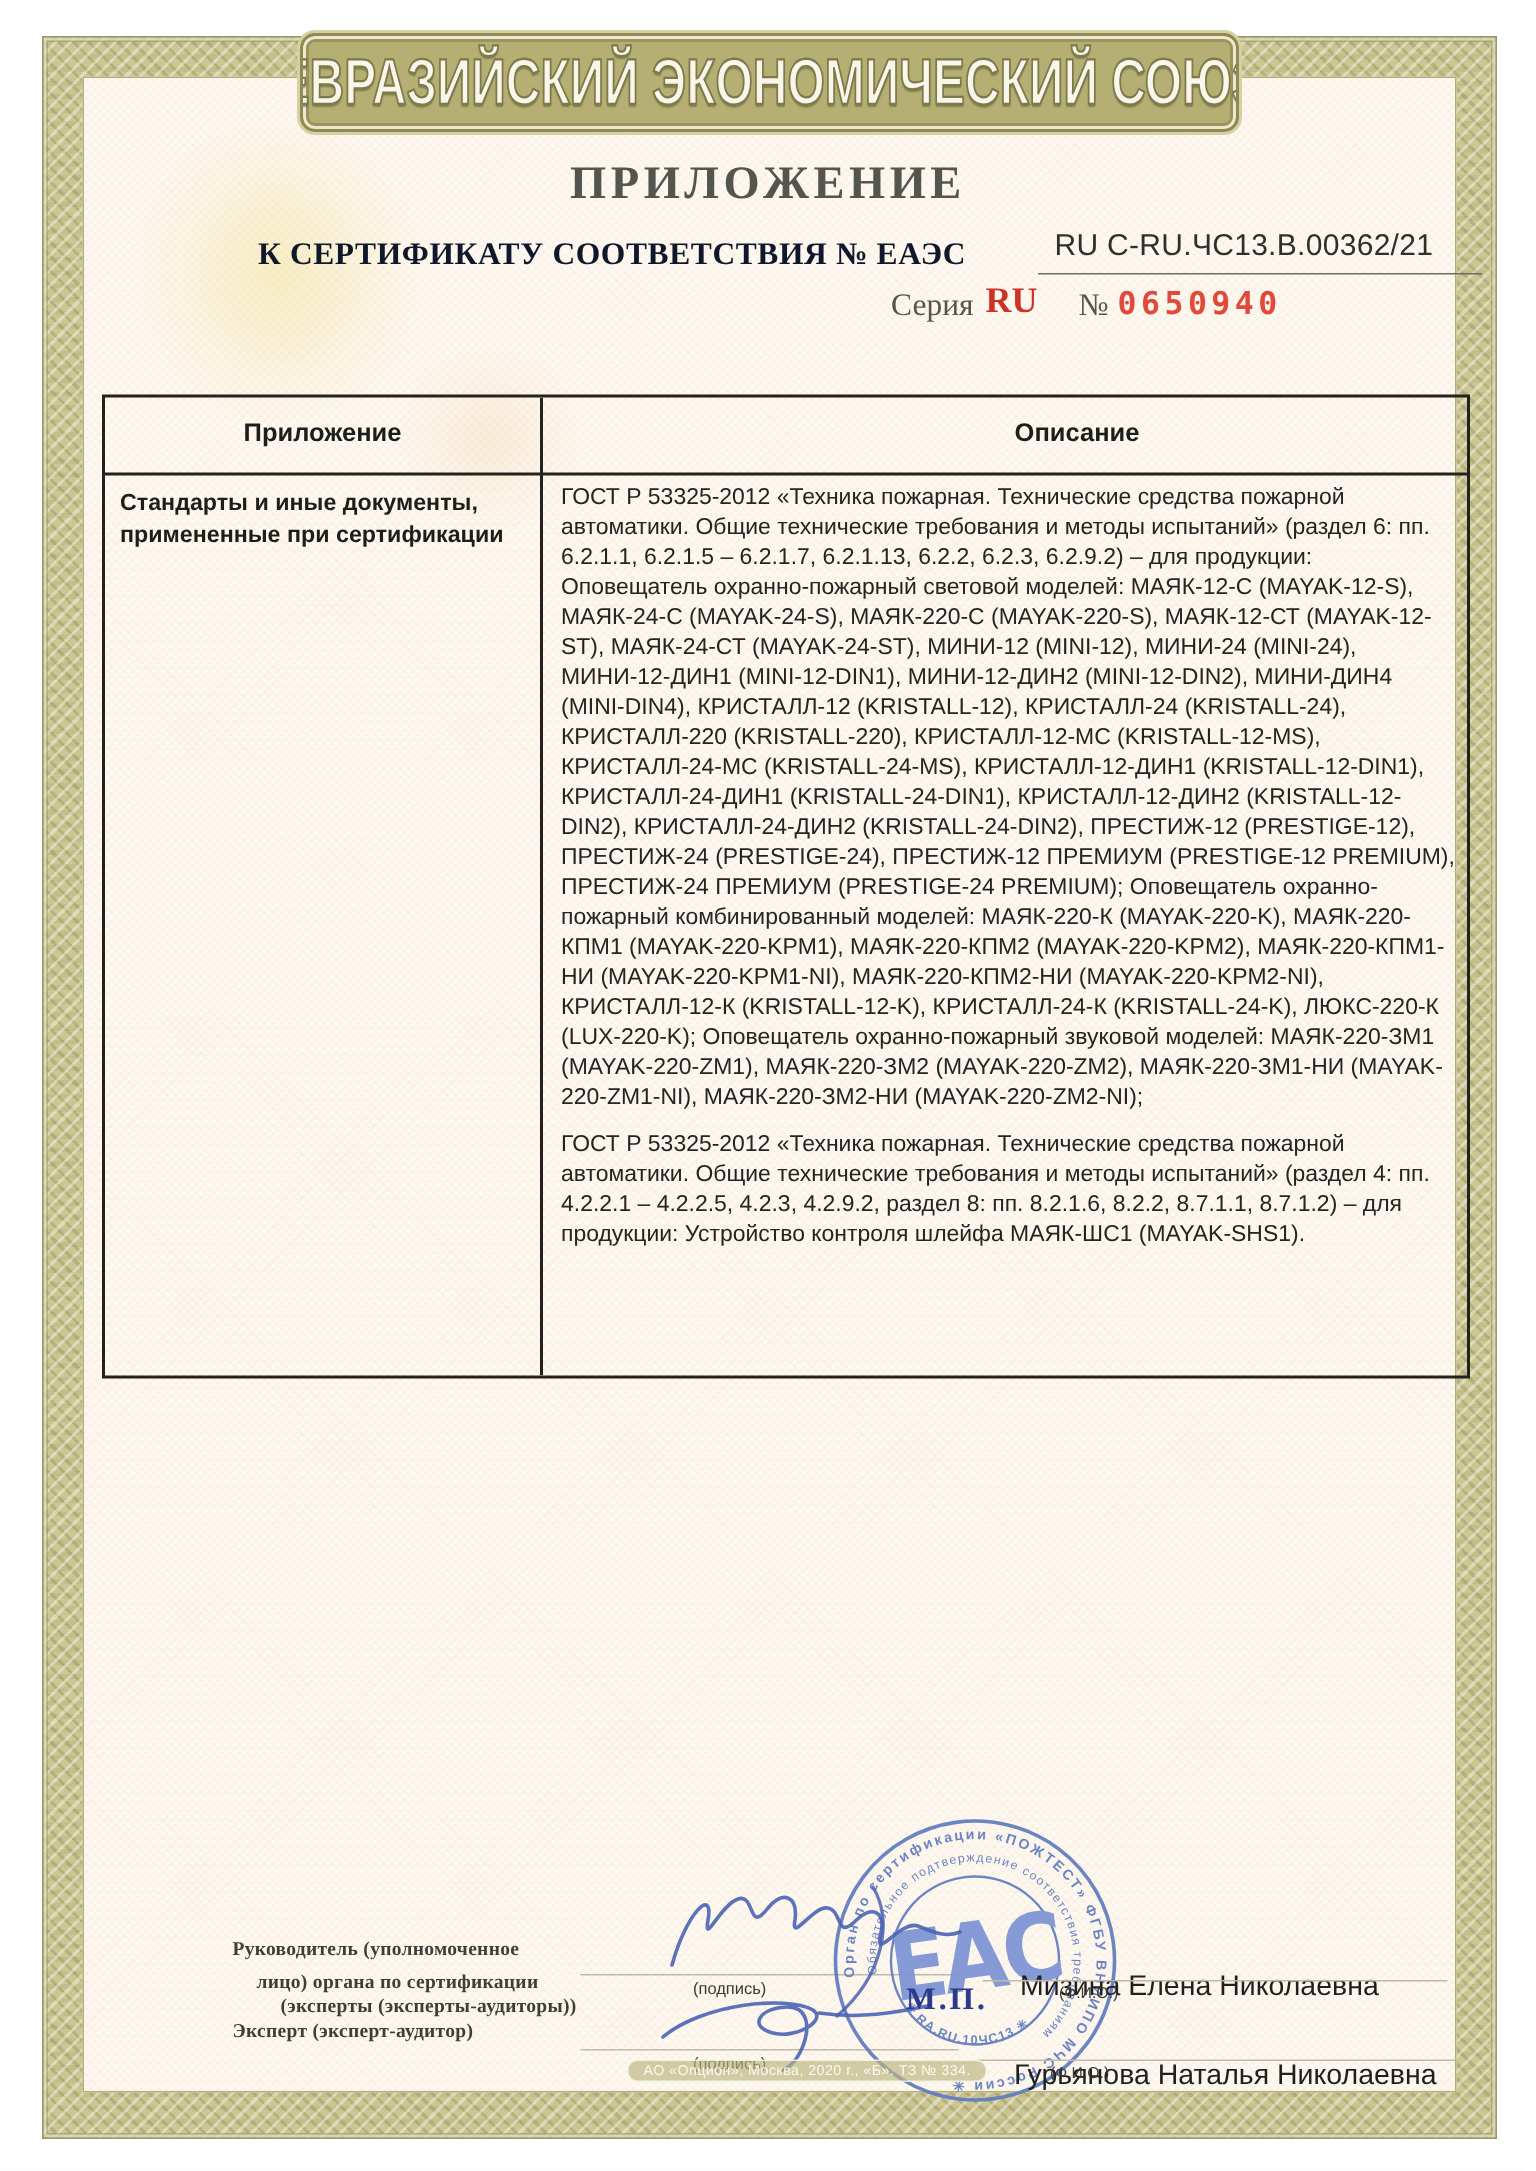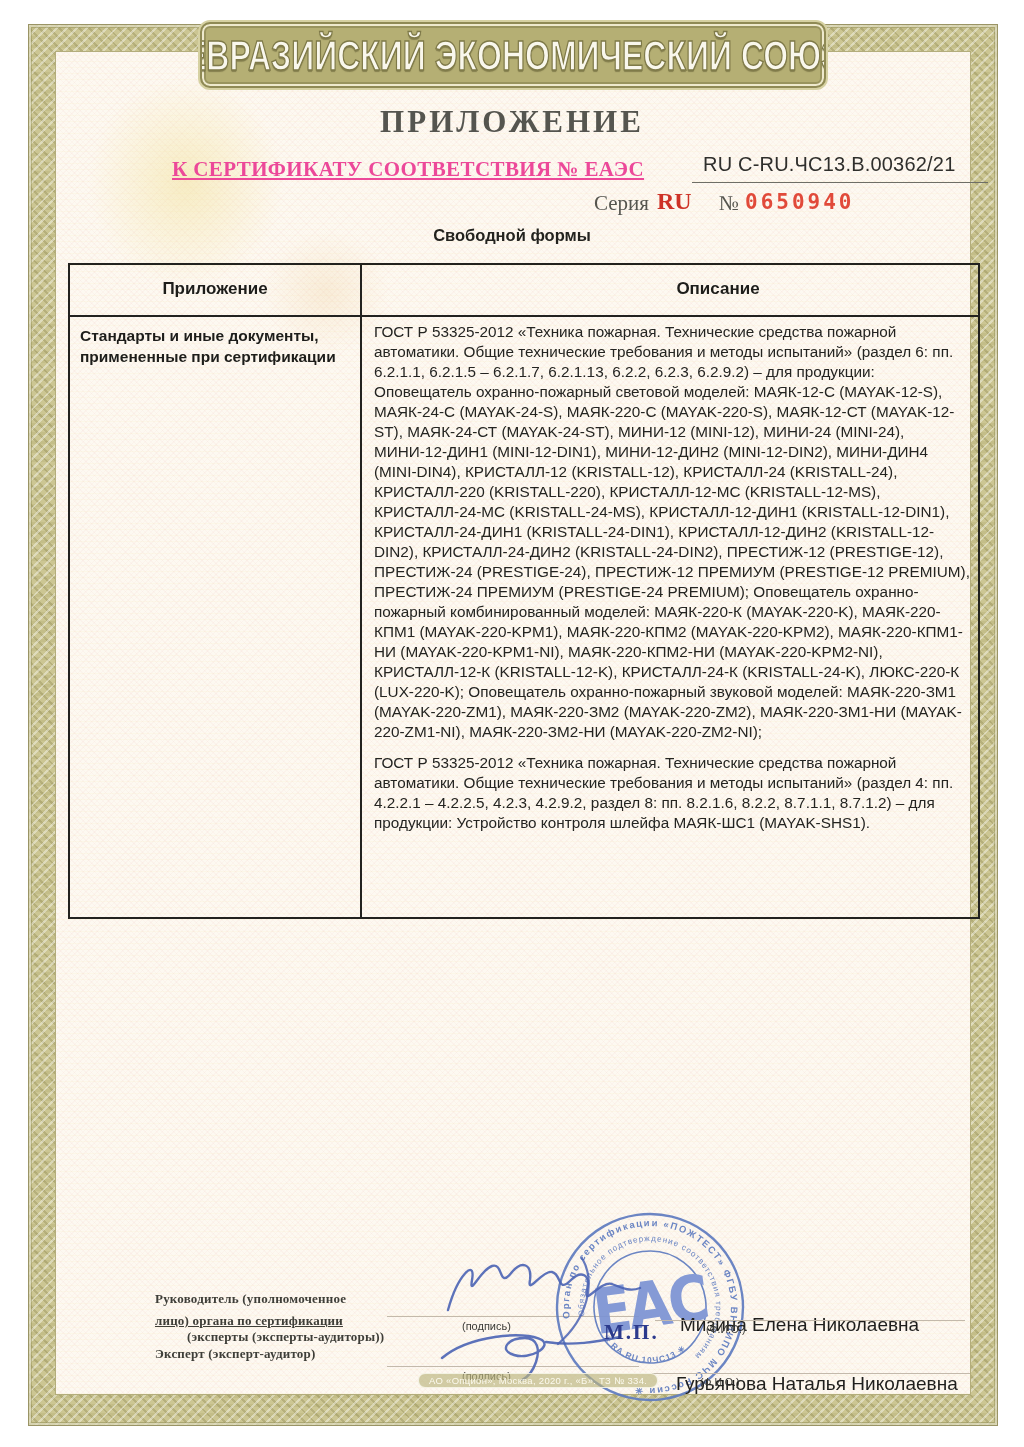--- a/index.html
+++ b/index.html
@@ -35,21 +35,21 @@
     color:#f9f7ec;-webkit-text-stroke:1.4px #7e7948;
     text-shadow:0 2px 1px rgba(95,90,50,.55);
     transform:scale(.80,1.08);letter-spacing:0px;}
 
   
   .title{position:absolute;left:0;right:0;top:104px;text-align:center;
     font-family:"Liberation Serif", serif;font-weight:bold;font-size:31px;
     letter-spacing:3px;color:#55554f;}
   .subtitle{position:absolute;left:172px;top:157px;
     font-family:"Liberation Serif", serif;font-weight:bold;font-size:21px;
-    color:#ec4899;letter-spacing:.4px;text-decoration:underline;}
+    color:#0f172a;letter-spacing:.4px;}
   .cert-number{position:absolute;left:703px;top:153px;font-size:20px;color:#2f2f2c;
     letter-spacing:.2px;}
   .cert-underline{position:absolute;left:692px;top:182px;width:296px;height:0;
     border-bottom:1.5px solid #6e6e66;}
   .series-label{position:absolute;left:594px;top:191px;
     font-family:"Liberation Serif", serif;font-size:21px;color:#55554f;}
   .series-value{position:absolute;left:657px;top:188px;
     font-family:"Liberation Serif", serif;font-weight:bold;font-size:24px;color:#ce3227;}
   .number-sign{position:absolute;left:719px;top:191px;
     font-family:"Liberation Serif", serif;font-size:21px;color:#55554f;}
@@ -106,36 +106,35 @@
   </div>
 
   <div class="title">ПРИЛОЖЕНИЕ</div>
   <div class="subtitle">К СЕРТИФИКАТУ СООТВЕТСТВИЯ № ЕАЭС</div>
   <div class="cert-number">RU C-RU.ЧС13.В.00362/21</div>
   <div class="cert-underline"></div>
   <div class="series-label">Серия</div>
   <div class="series-value">RU</div>
   <div class="number-sign">№</div>
   <div class="blank-number">0650940</div>
-  <div class="form-note">Свободной формы</div>
 
   <div id="apx-table">
     <div class="vdiv"></div>
     <div class="hdiv"></div>
     <div class="th-left">Приложение</div>
     <div class="th-right">Описание</div>
     <div class="row-label">Стандарты и иные документы, примененные при сертификации</div>
     <div class="desc-cell">
       <p>ГОСТ Р 53325-2012 «Техника пожарная. Технические средства пожарной автоматики. Общие технические требования и методы испытаний» (раздел 6: пп. 6.2.1.1, 6.2.1.5 – 6.2.1.7, 6.2.1.13, 6.2.2, 6.2.3, 6.2.9.2) – для продукции: Оповещатель охранно-пожарный световой моделей: МАЯК-12-С (MAYAK-12-S), МАЯК-24-С (MAYAK-24-S), МАЯК-220-С (MAYAK-220-S), МАЯК-12-СТ (MAYAK-12-ST), МАЯК-24-СТ (MAYAK-24-ST), МИНИ-12 (MINI-12), МИНИ-24 (MINI-24), МИНИ-12-ДИН1 (MINI-12-DIN1), МИНИ-12-ДИН2 (MINI-12-DIN2), МИНИ-ДИН4 (MINI-DIN4), КРИСТАЛЛ-12 (KRISTALL-12), КРИСТАЛЛ-24 (KRISTALL-24), КРИСТАЛЛ-220 (KRISTALL-220), КРИСТАЛЛ-12-МС (KRISTALL-12-MS), КРИСТАЛЛ-24-МС (KRISTALL-24-MS), КРИСТАЛЛ-12-ДИН1 (KRISTALL-12-DIN1), КРИСТАЛЛ-24-ДИН1 (KRISTALL-24-DIN1), КРИСТАЛЛ-12-ДИН2 (KRISTALL-12-DIN2), КРИСТАЛЛ-24-ДИН2 (KRISTALL-24-DIN2), ПРЕСТИЖ-12 (PRESTIGE-12), ПРЕСТИЖ-24 (PRESTIGE-24), ПРЕСТИЖ-12 ПРЕМИУМ (PRESTIGE-12 PREMIUM), ПРЕСТИЖ-24 ПРЕМИУМ (PRESTIGE-24 PREMIUM); Оповещатель охранно-пожарный комбинированный моделей: МАЯК-220-К (MAYAK-220-K), МАЯК-220-КПМ1 (MAYAK-220-KPM1), МАЯК-220-КПМ2 (MAYAK-220-KPM2), МАЯК-220-КПМ1-НИ (MAYAK-220-KPM1-NI), МАЯК-220-КПМ2-НИ (MAYAK-220-KPM2-NI), КРИСТАЛЛ-12-К (KRISTALL-12-K), КРИСТАЛЛ-24-К (KRISTALL-24-K), ЛЮКС-220-К (LUX-220-K); Оповещатель охранно-пожарный звуковой моделей: МАЯК-220-ЗМ1 (MAYAK-220-ZM1), МАЯК-220-ЗМ2 (MAYAK-220-ZM2), МАЯК-220-ЗМ1-НИ (MAYAK-220-ZM1-NI), МАЯК-220-ЗМ2-НИ (MAYAK-220-ZM2-NI);</p>
       <p>ГОСТ Р 53325-2012 «Техника пожарная. Технические средства пожарной автоматики. Общие технические требования и методы испытаний» (раздел 4: пп. 4.2.2.1 – 4.2.2.5, 4.2.3, 4.2.9.2, раздел 8: пп. 8.2.1.6, 8.2.2, 8.7.1.1, 8.7.1.2) – для продукции: Устройство контроля шлейфа МАЯК-ШС1 (MAYAK-SHS1).</p>
     </div>
   </div>
 
   <div class="sig-label" style="left:155px;top:1291px;">Руководитель (уполномоченное</div>
-  <div class="sig-label" style="left:155px;top:1313px;text-decoration:underline;">лицо) органа по сертификации</div>
+  <div class="sig-label" style="left:171px;top:1313px;">лицо) органа по сертификации</div>
   <div class="sig-label" style="left:155px;top:1346px;">Эксперт (эксперт-аудитор)</div>
   <div class="sig-label" style="left:155px;top:1329px;margin-left:32px;">(эксперты (эксперты-аудиторы))</div>
 
   <div class="rule" style="left:387px;top:1316px;width:252px;"></div>
   <div class="small-cap" style="left:462px;top:1320px;">(подпись)</div>
   <div class="rule" style="left:387px;top:1366px;width:252px;"></div>
   <div class="small-cap" style="left:462px;top:1370px;">(подпись)</div>
 
   <div class="fio-name" style="left:680px;top:1294px;z-index:5;margin-top:20px;">Мизина Елена Николаевна</div>
   <div class="rule" style="left:655px;top:1320px;width:310px;z-index:5;"></div>

